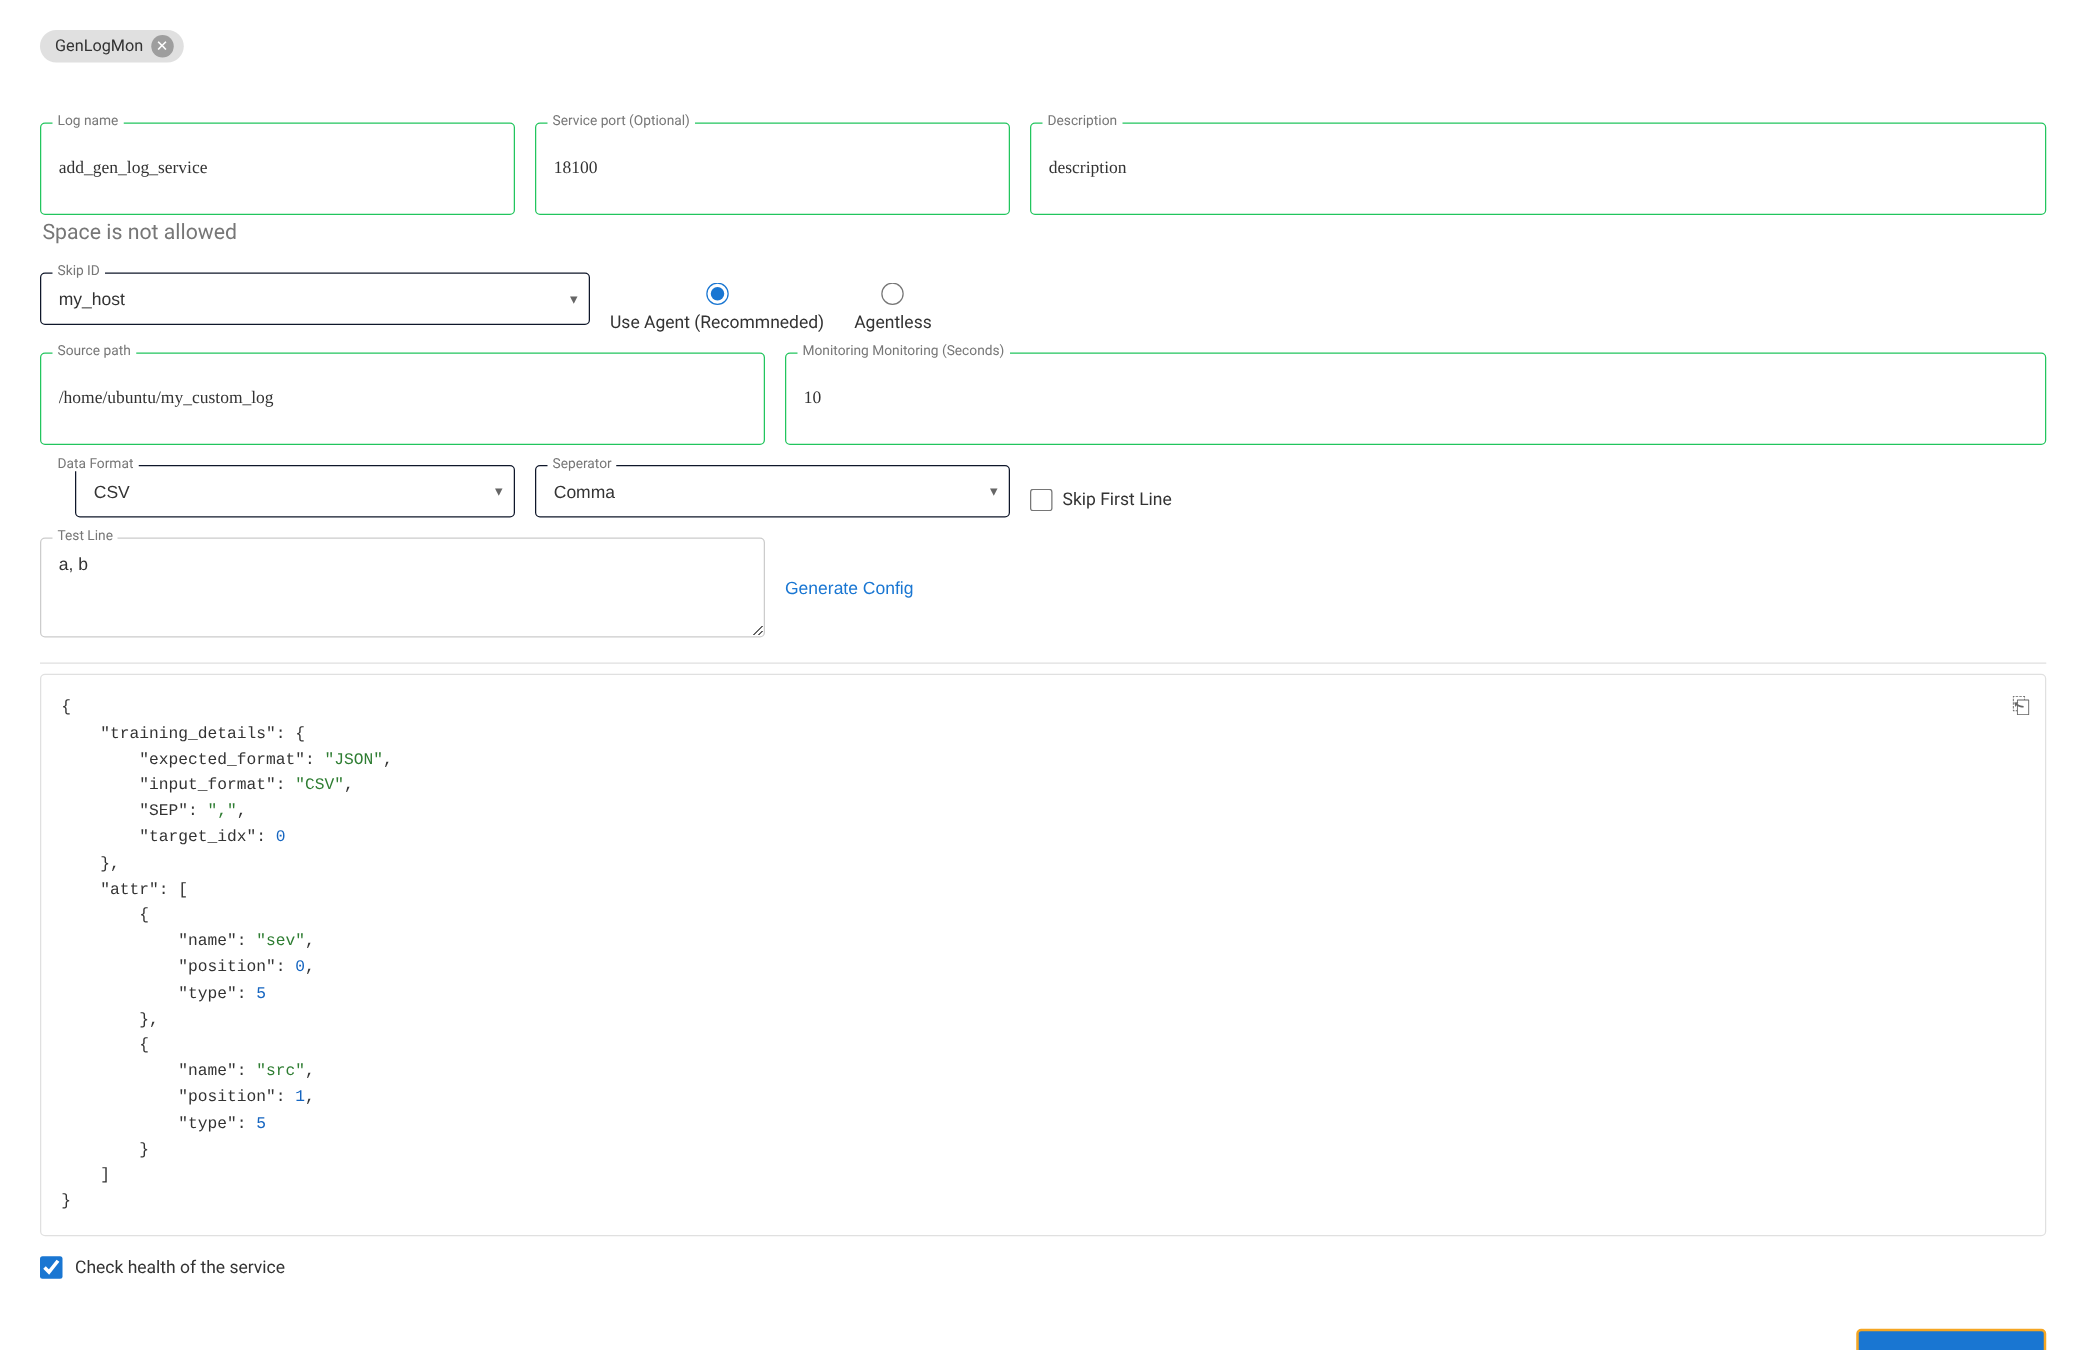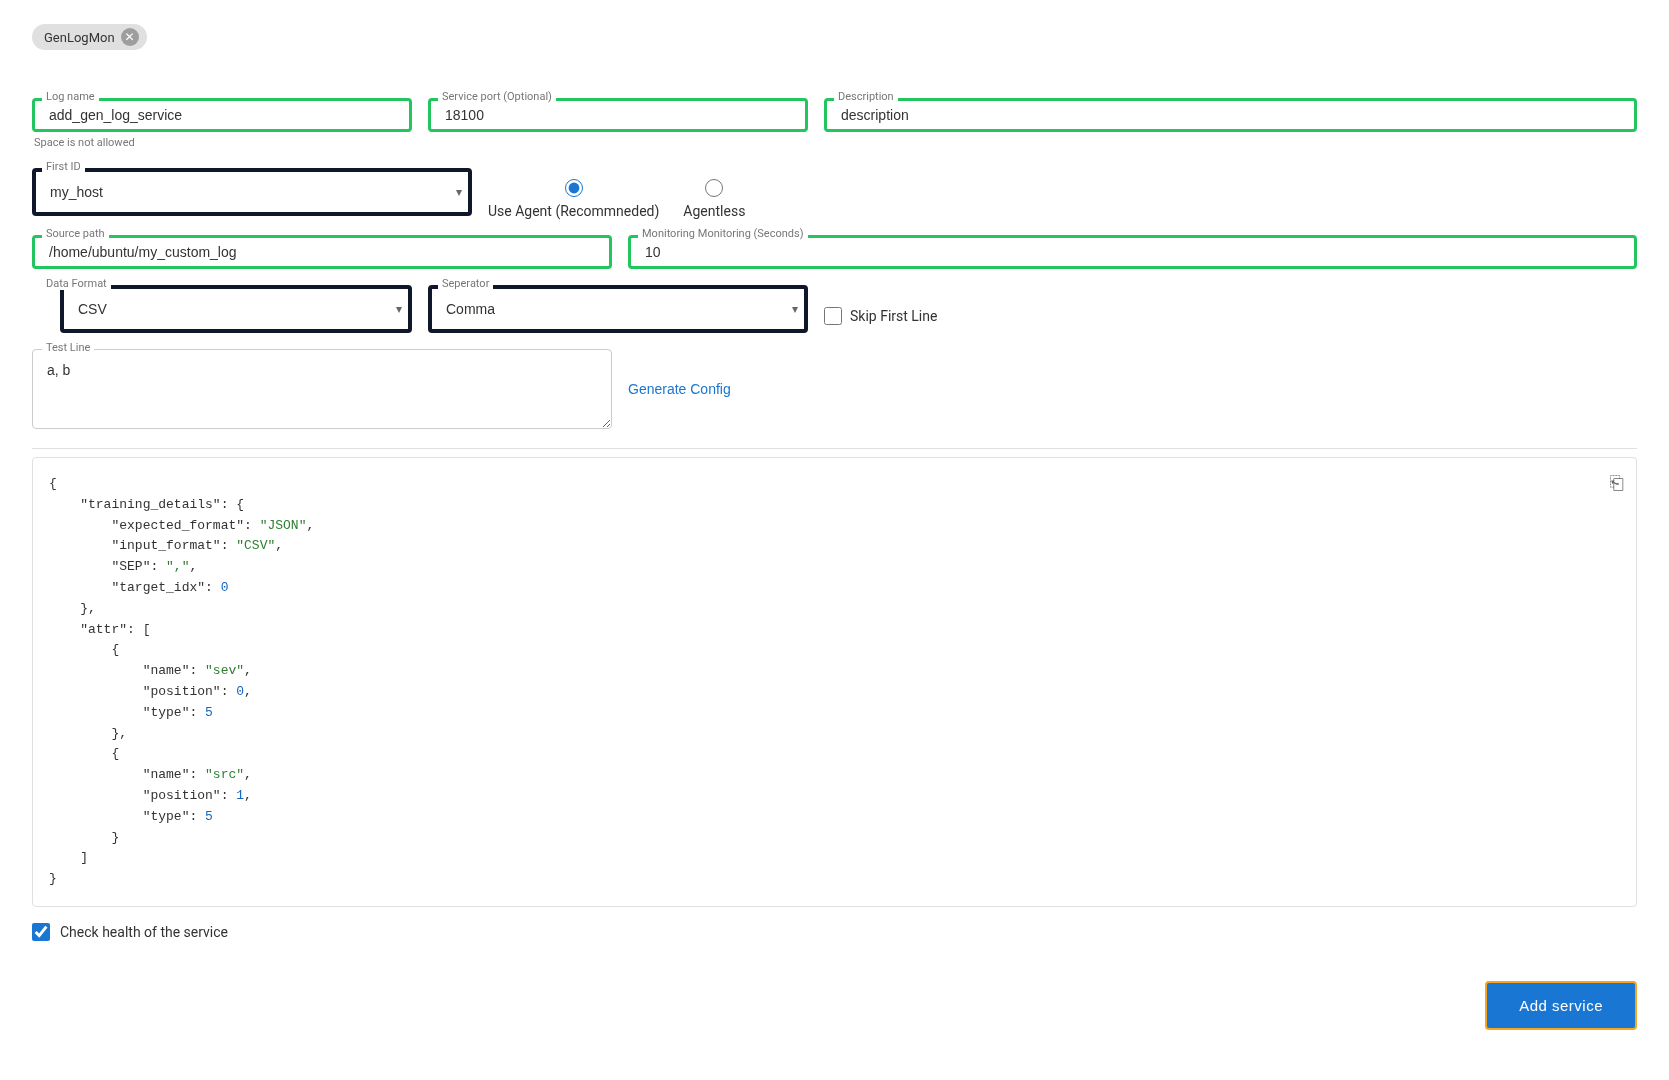--- a/index.html
+++ b/index.html
@@ -59,31 +59,32 @@
       top: -8px;
       left: 10px;
       background: #fff;
       padding: 0 4px;
       font-size: 11px;
       color: #777;
       z-index: 1;
     }
     .field-input {
       width: 100%;
-      border: 3px solid #22c55e;
-      border-radius: 4px;
-      padding: 6px 14px;
+      border: 1px solid #22c55e;
+      border-radius: 4px;
+      padding: 28px 14px;
       font-size: 14px;
       color: #333;
       background: #fff;
       outline: none;
+      font-family: Liberation Serif, serif;
     }
     .field-select {
       width: 100%;
-      border: 4px solid #0f172a;
+      border: 1px solid #0f172a;
       border-radius: 4px;
       padding: 12px 32px 12px 14px;
       font-size: 14px;
       color: #333;
       background: #fff;
       appearance: none;
       outline: none;
       cursor: pointer;
     }
     .select-wrapper {
@@ -92,21 +93,21 @@
     .select-arrow {
       position: absolute;
       right: 10px;
       top: 50%;
       transform: translateY(-50%);
       pointer-events: none;
       color: #666;
       font-size: 12px;
     }
     .helper-text {
-      font-size: 11px;
+      font-size: 17px;
       color: #777;
       margin-top: 4px;
       margin-left: 2px;
     }
     .radio-group {
       display: flex;
       align-items: center;
       gap: 24px;
       padding-top: 14px;
       flex: 0 0 auto;
@@ -243,21 +244,21 @@
       <input class="field-input" type="text" value="18100" style="">
     </div>
     <div class="field-group">
       <span class="field-label">Description</span>
       <input class="field-input" type="text" value="description" style="">
     </div>
   </div>
 
   <div class="form-row" style="align-items:center;">
     <div class="field-group fixed-300" style="flex: 0 0 440px;">
-      <span class="field-label">First ID</span>
+      <span class="field-label">Skip ID</span>
       <div class="select-wrapper">
         <select class="field-select">
           <option value="my_host">my_host</option>
           <option value="host2">host2</option>
         </select>
         <span class="select-arrow">▾</span>
       </div>
     </div>
     <div class="radio-group">
       <label class="radio-option">

